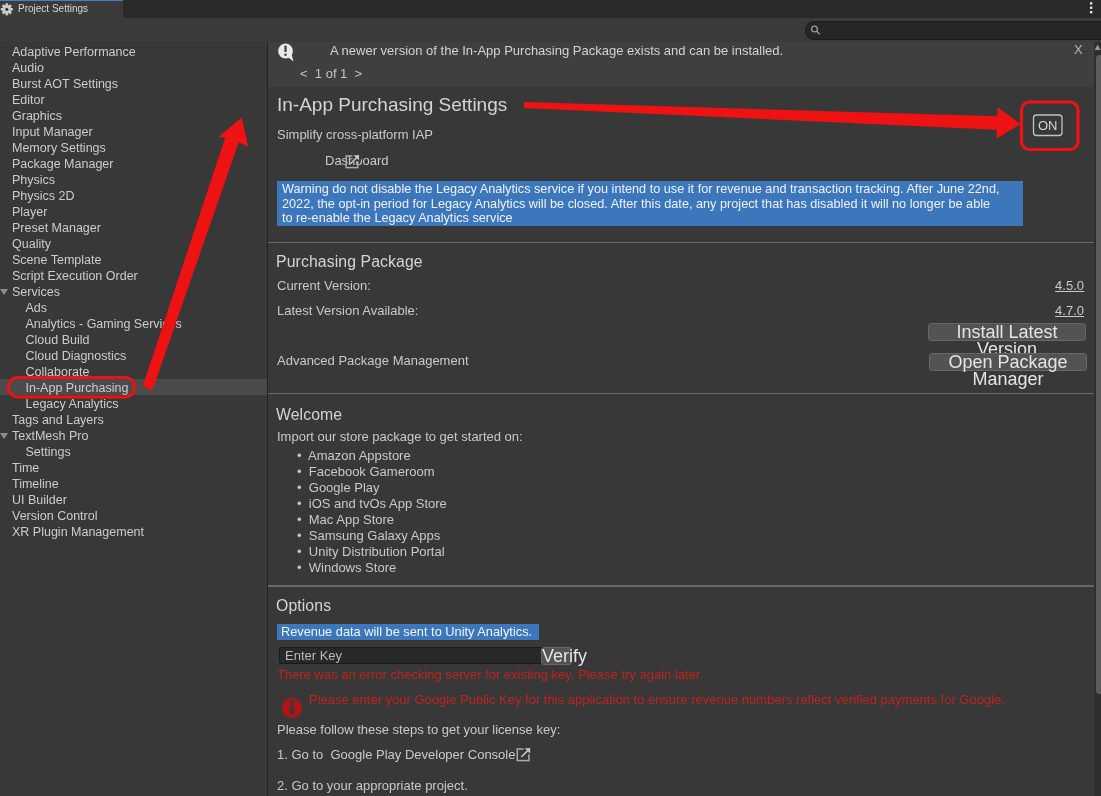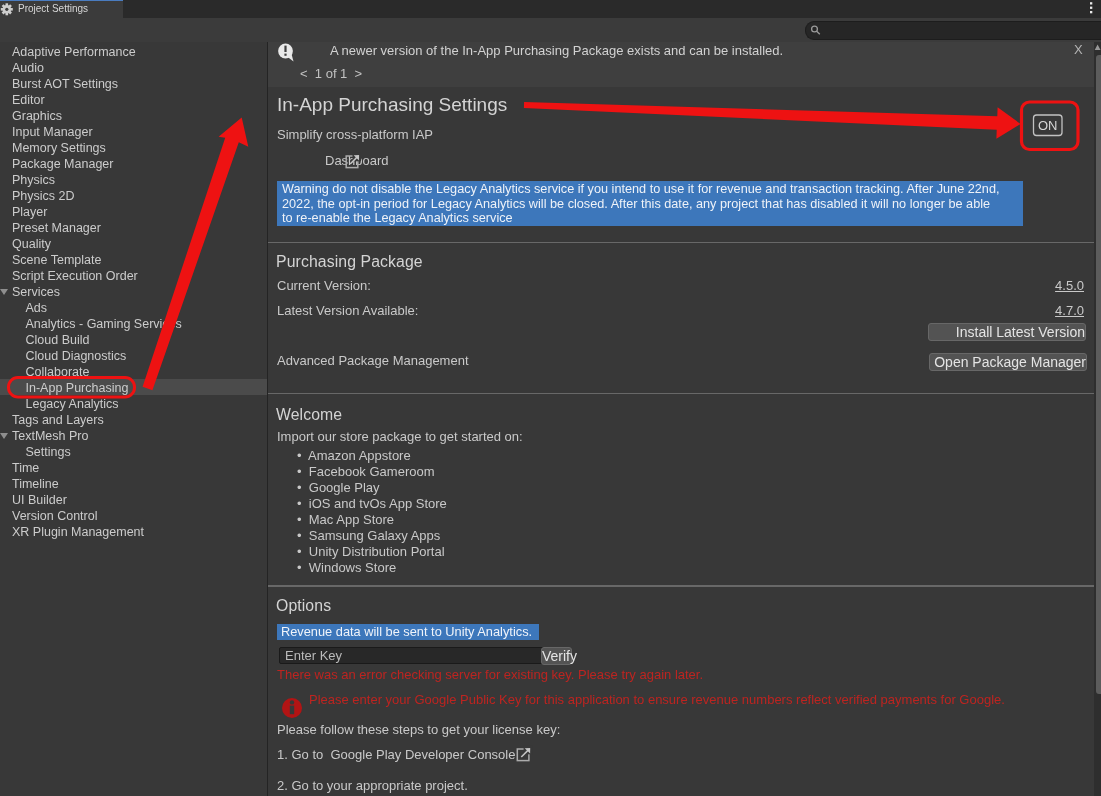--- a/index.html
+++ b/index.html
@@ -26,21 +26,21 @@
 #pager { left:300px; top:66px; font-size:13px; color:#c2c2c2; }
 #closex { left:1074px; top:42px; font-size:13px; color:#b4b4b4; }
 #h1 { left:277px; top:94px; font-size:19px; color:#d4d4d4; }
 #simplify { left:277px; top:127px; font-size:13px; color:#c9c9c9; }
 #dash { left:277px; top:153px; font-size:13px; color:#c9c9c9;margin-left:48px; }
 #bluebox { left:277px; top:181px; width:746px; height:45px; background:#3d77bb; color:#eef2f8; font-size:12.7px; line-height:14.6px; padding:1px 0 0 5px; white-space:nowrap; }
 .hsep { position:absolute; left:268px; width:826px; height:1.4px; background:#686868; }
 .h2 { position:absolute; left:276px; font-size:15.8px; font-weight:normal; color:#d4d4d4; letter-spacing:0.1px; }
 .lbl { position:absolute; left:277px; font-size:13px; color:#c9c9c9; }
 .val { position:absolute; right:17px; font-size:13px; color:#c9c9c9;text-decoration:underline; }
-.btn { position:absolute; background:#535353; border:1px solid #676767; border-radius:3px; font-size:14px; color:#e4e4e4; text-align:right; }
+.btn { position:absolute; background:#535353; border:1px solid #676767; border-radius:3px; font-size:18px; color:#e4e4e4; text-align:center; }
 .bullet { position:absolute; left:297px; font-size:13px; color:#c9c9c9; }
 #bluelabel { left:277px; top:624px; width:262px; height:15.5px; line-height:15.5px; background:#3d77bb; color:#f0f4fa; font-size:12.8px; padding:0 0 0 4px; }
 #enterkey { left:279px; top:647px; width:272px; height:17px; background:#282828; border:1px solid #1a1a1a; border-radius:2px; font-size:13px; color:#bababa; line-height:16px; padding-left:5px; }
 .redtxt { position:absolute; font-size:13px; color:#bd2420; }
 
 #overlay { left:0; top:0; width:1101px; height:796px; pointer-events:none; }
 </style>
 </head>
 <body>
 <div class="abs" id="tabbar"></div>

